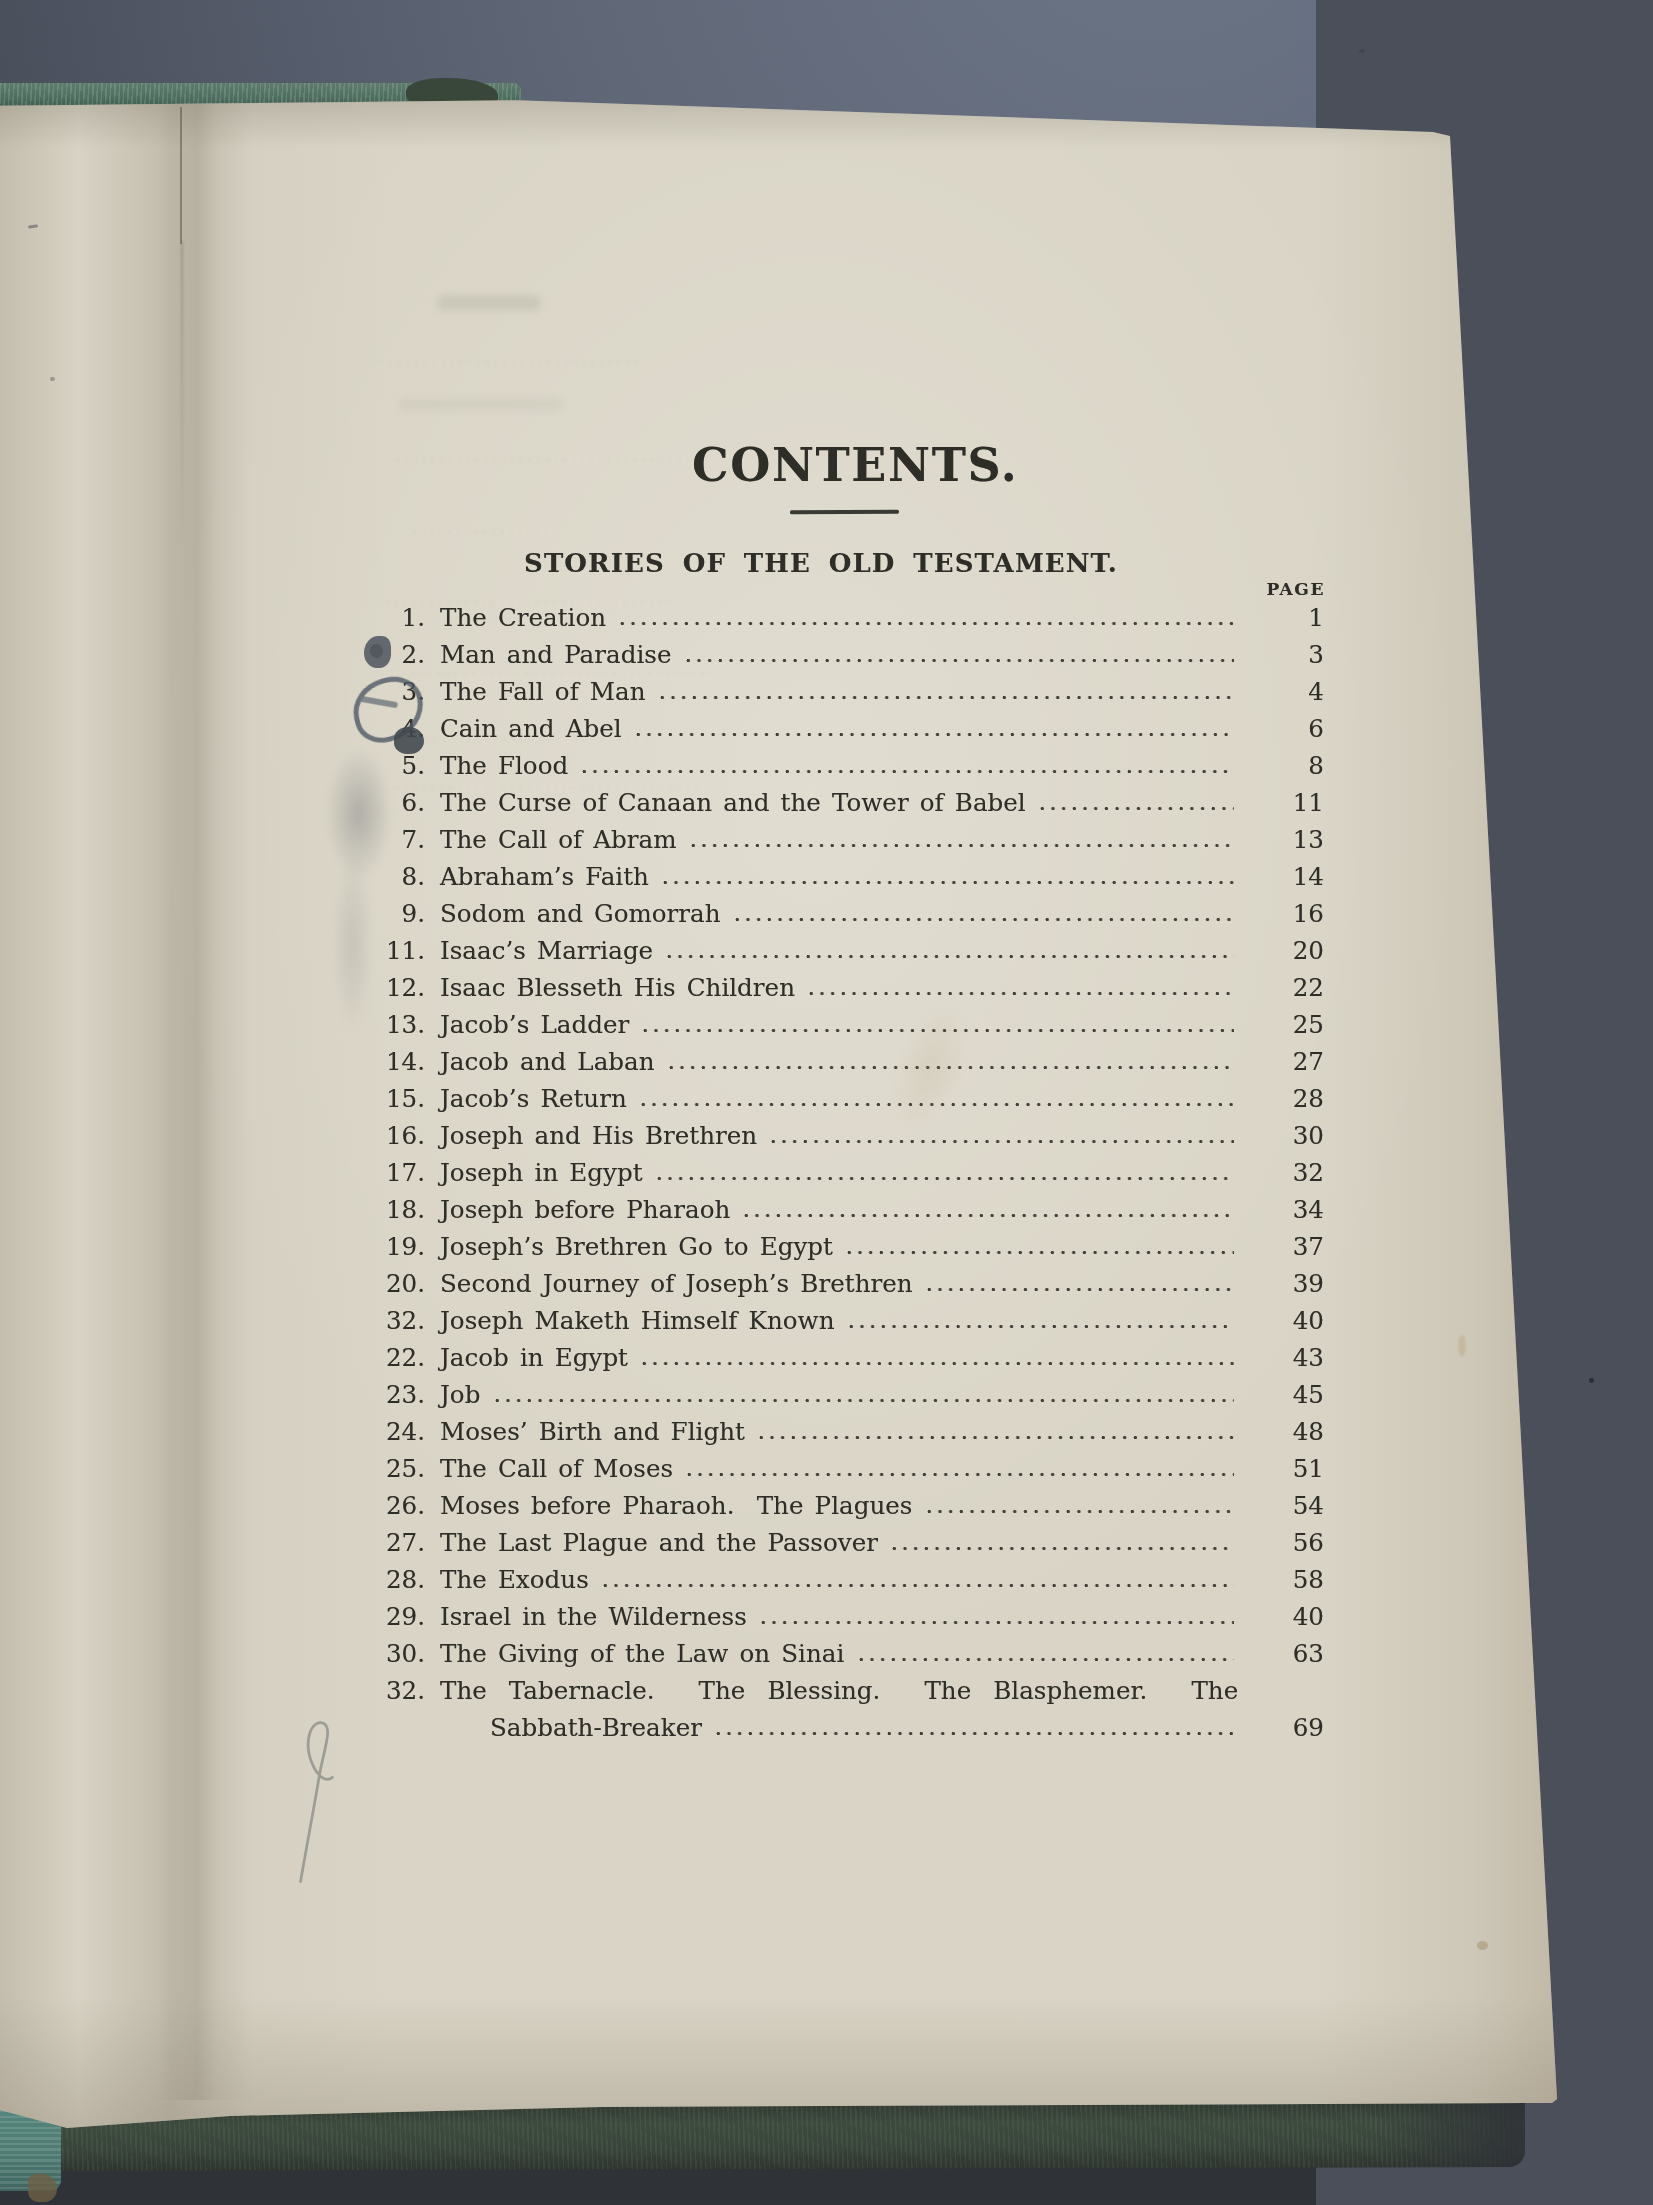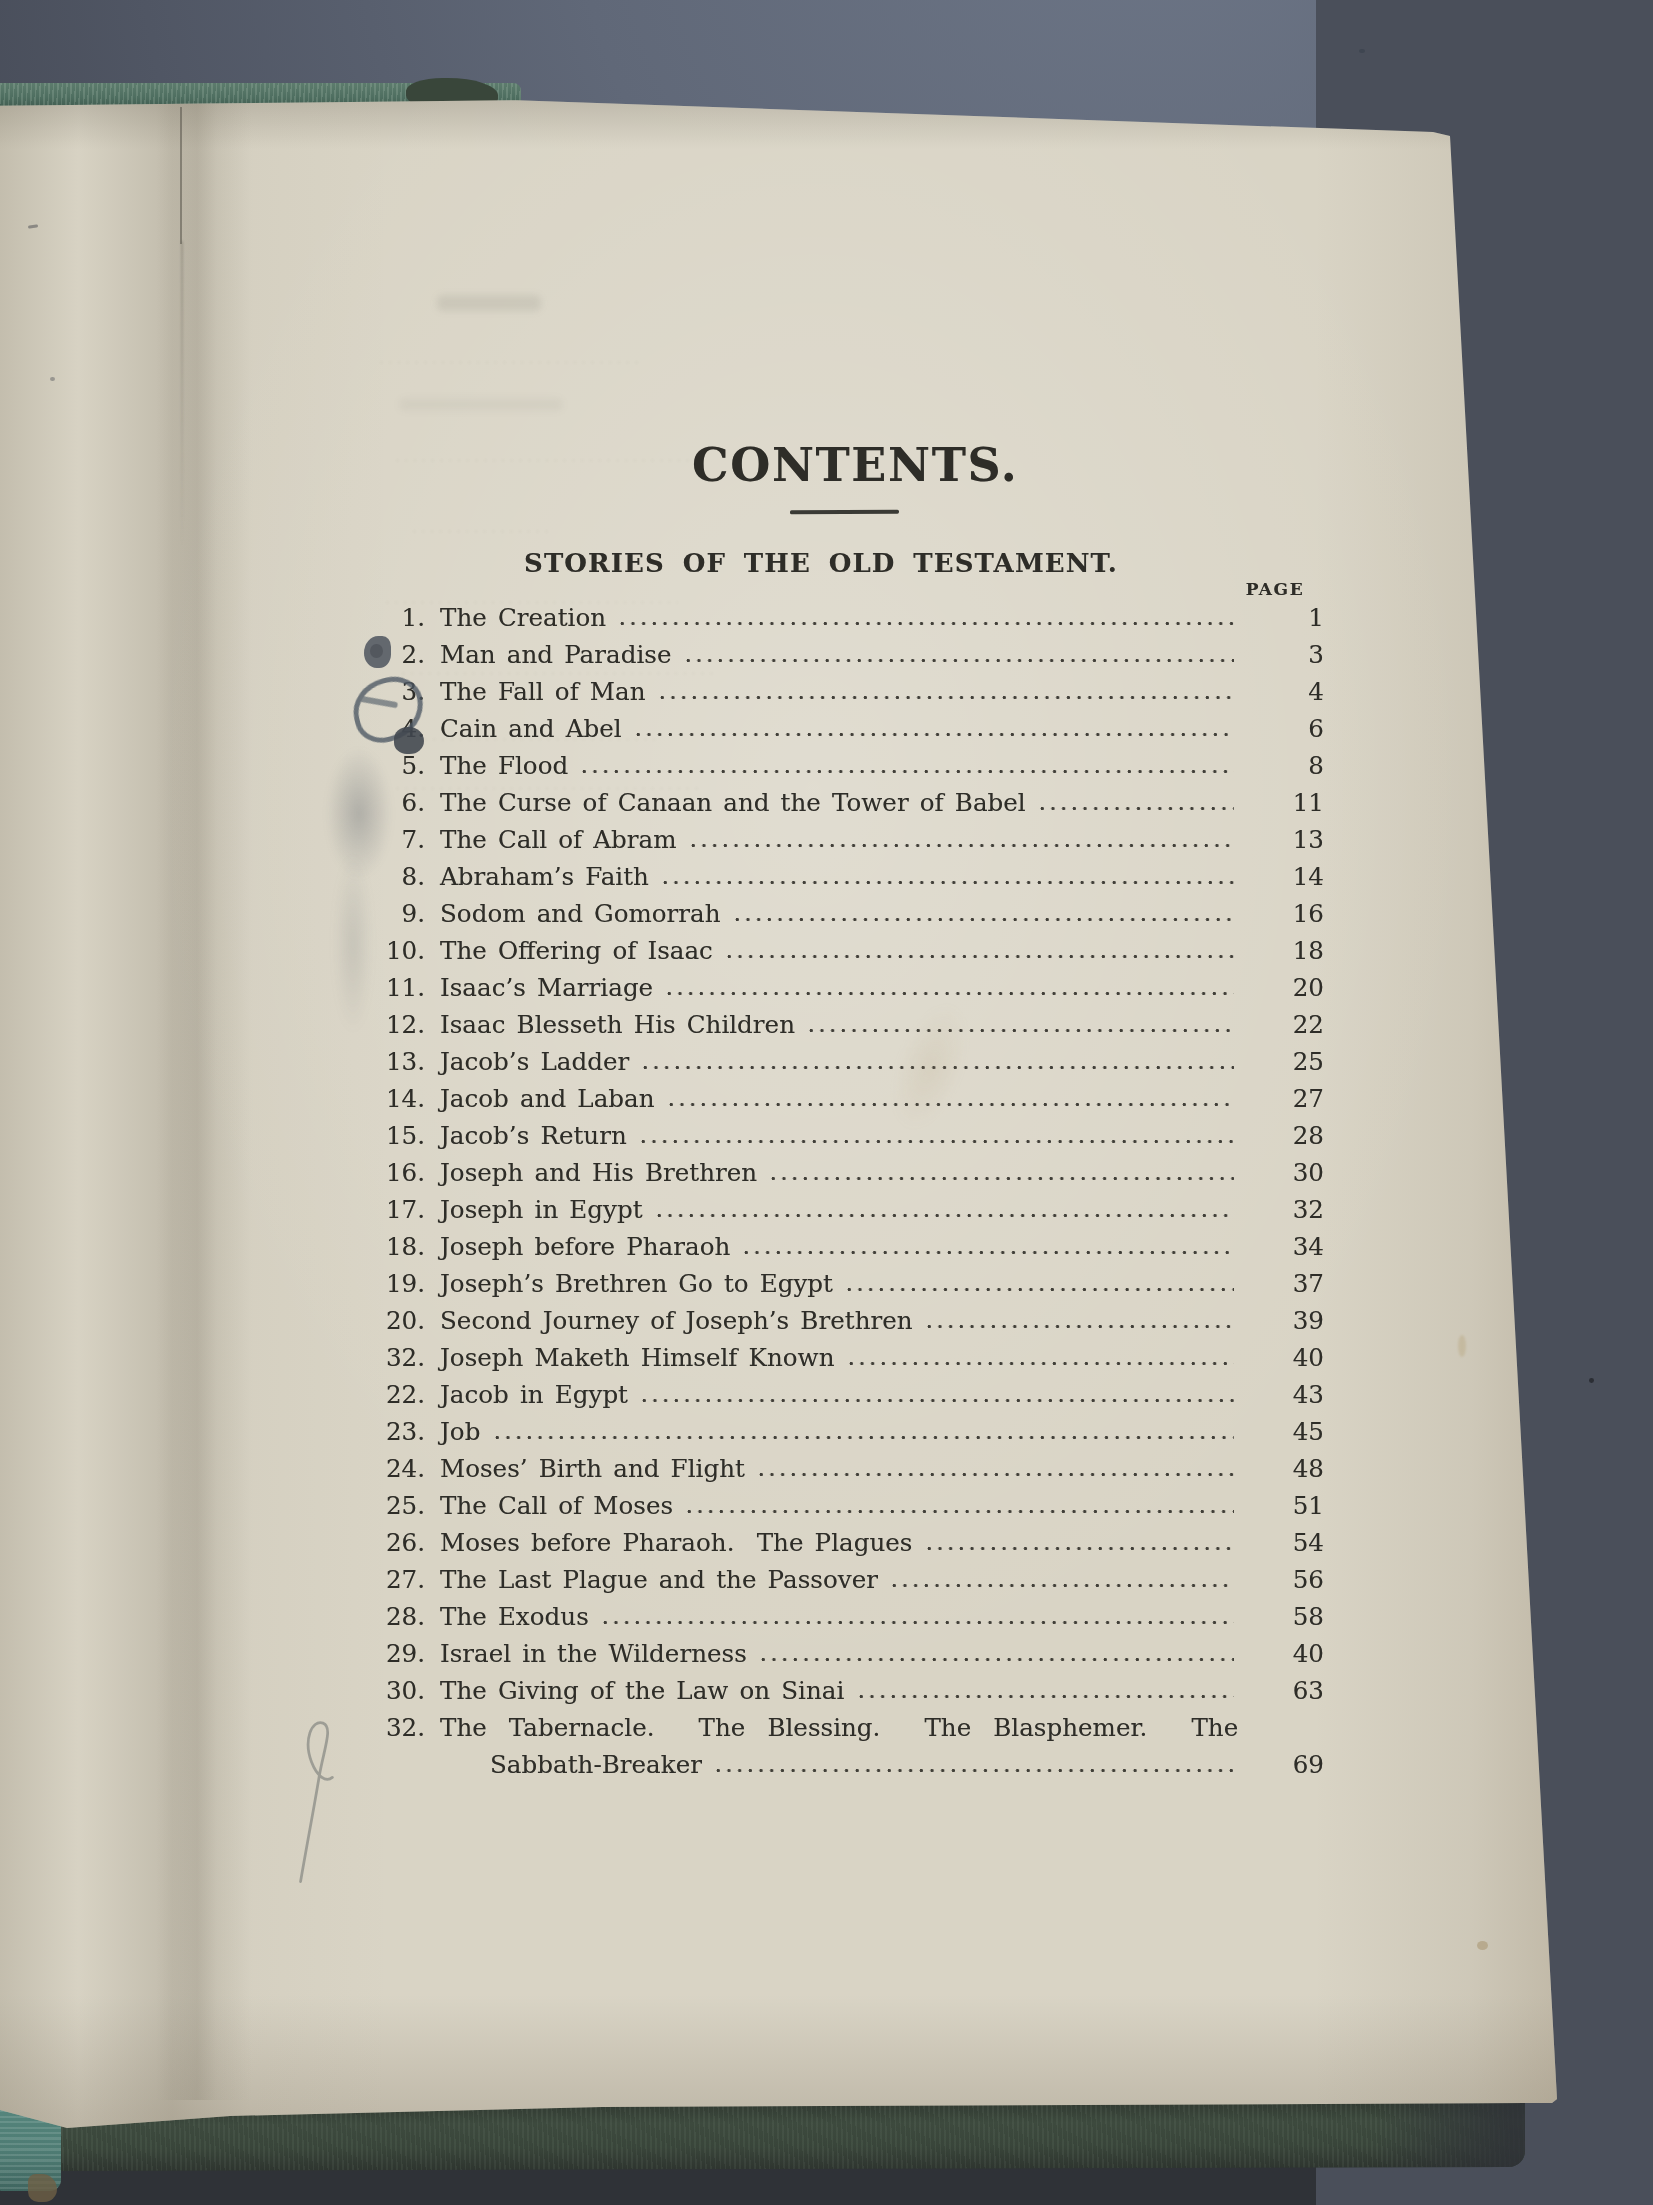--- a/index.html
+++ b/index.html
@@ -54,21 +54,21 @@
     background-size:8.8px 3.3px;background-repeat:repeat-x;opacity:.16;filter:blur(0.9px);}
   .ghost-blob{position:absolute;background:rgba(118,120,106,.28);filter:blur(3.8px);border-radius:5.5px;}
   
   .printed{color:#2e2d28;text-shadow:0 0 0.5px rgba(46,45,40,.35);}
   .title{position:absolute;left:692px;top:438px;width:328px;margin:0;
     font-size:46px;font-weight:700;letter-spacing:1.6px;white-space:nowrap;}
   .rule{position:absolute;left:790px;top:510px;width:109px;height:3.8px;background:#3a3a35;
     transform:rotate(-.4deg);border-radius:1.6px;}
   .heading{position:absolute;left:524px;top:548px;font-size:26px;font-weight:700;
     letter-spacing:1.1px;word-spacing:7.7px;white-space:nowrap;}
-  .pagelabel{position:absolute;left:1225px;top:579px;width:100px;text-align:center;
+  .pagelabel{position:absolute;left:1225px;top:579px;width:100px;text-align:right;
     font-size:17px;font-weight:700;letter-spacing:1.6px;}
   .toc{position:absolute;left:345px;top:599px;width:979px;font-size:24.6px;}
   .row{display:flex;align-items:baseline;height:37px;line-height:37px;}
   .num{width:80px;text-align:right;white-space:pre;flex:0 0 auto;}
   .t{margin-left:15px;white-space:pre;flex:0 0 auto;word-spacing:3.3px;}
   .t.wide{word-spacing:14.2px;}
   .t.indent{margin-left:65px;text-align:right;}
   .leader{flex:1 1 auto;min-width:27px;height:4.9px;margin:0 18.6px 0 14.2px;
     background-image:radial-gradient(circle at 2.2px 2.5px, rgba(52,50,44,.92) 1.4px, rgba(0,0,0,0) 1.9px);
     background-size:10.7px 4.9px;background-repeat:repeat-x;background-position:0 50%;}
@@ -189,26 +189,20 @@
         <span class="leader"></span>
         <span class="pg">14</span>
       </div>
       <div class="row">
         <span class="num">9.</span>
         <span class="t">Sodom and Gomorrah</span>
         <span class="leader"></span>
         <span class="pg">16</span>
       </div>
       <div class="row">
-        <span class="num">10.</span>
-        <span class="t">The Offering of Isaac</span>
-        <span class="leader"></span>
-        <span class="pg">18</span>
-      </div>
-      <div class="row">
         <span class="num">11.</span>
         <span class="t">Isaac’s Marriage</span>
         <span class="leader"></span>
         <span class="pg">20</span>
       </div>
       <div class="row">
         <span class="num">12.</span>
         <span class="t">Isaac Blesseth His Children</span>
         <span class="leader"></span>
         <span class="pg">22</span>

